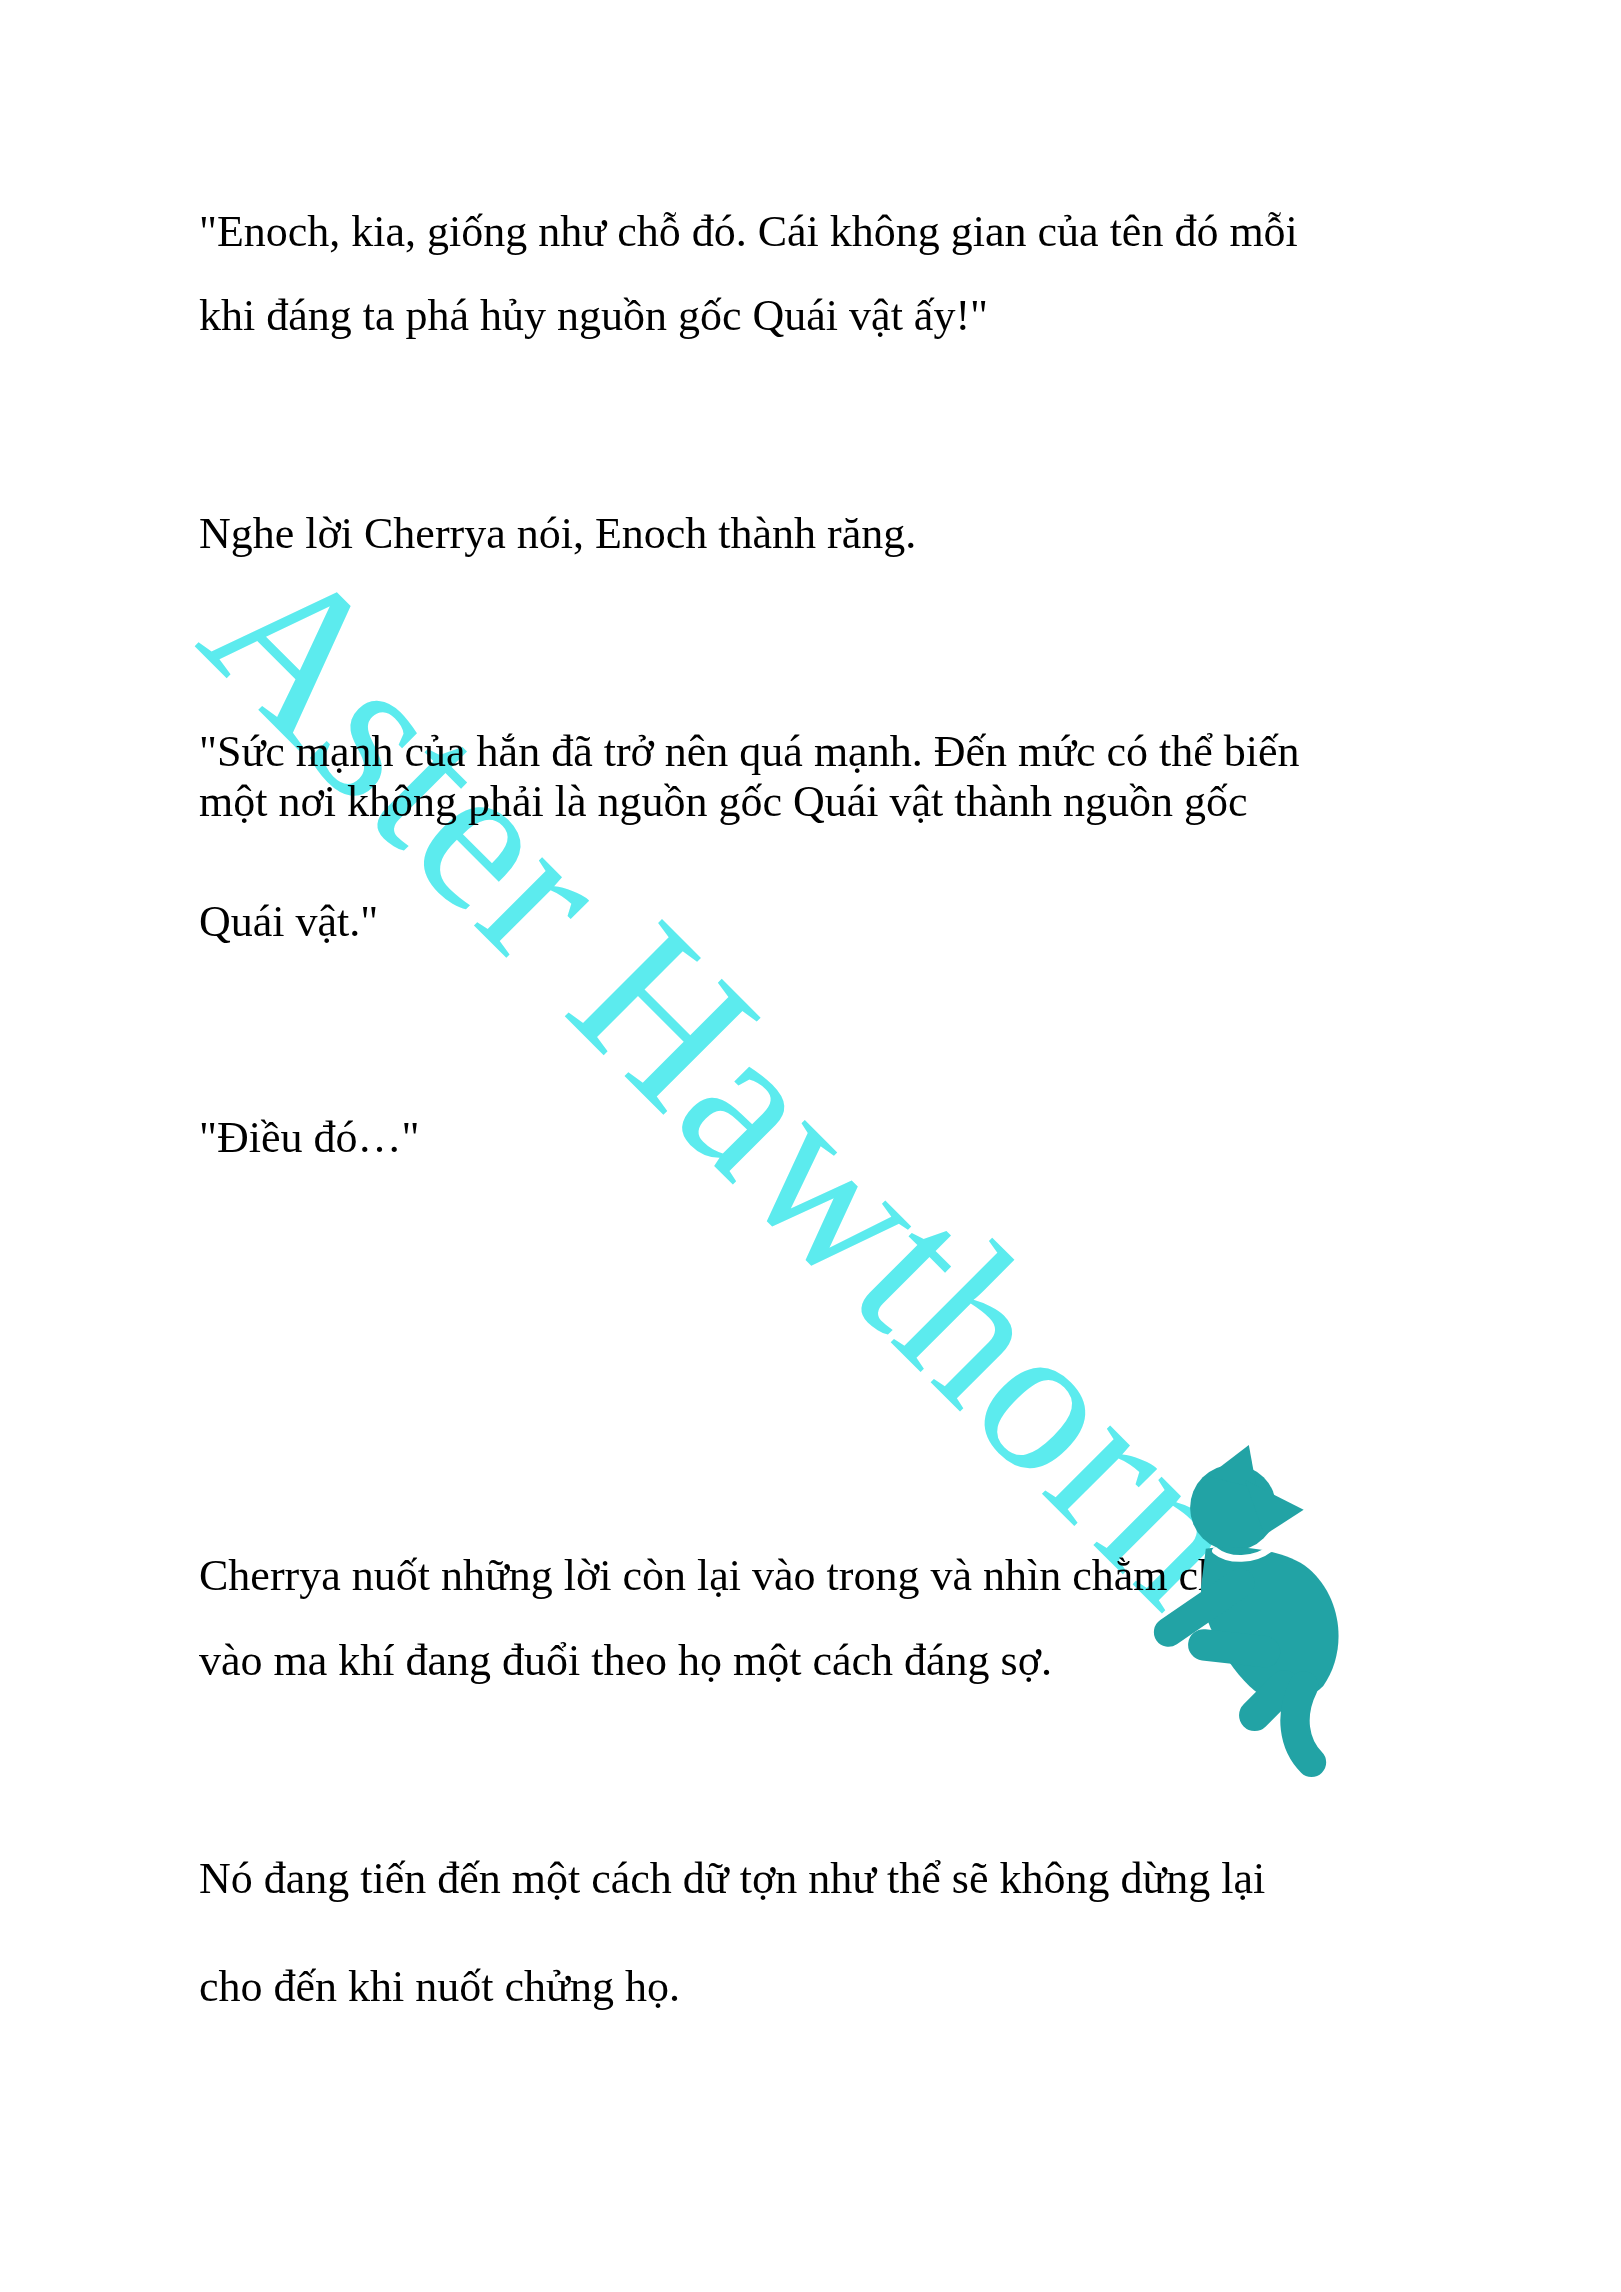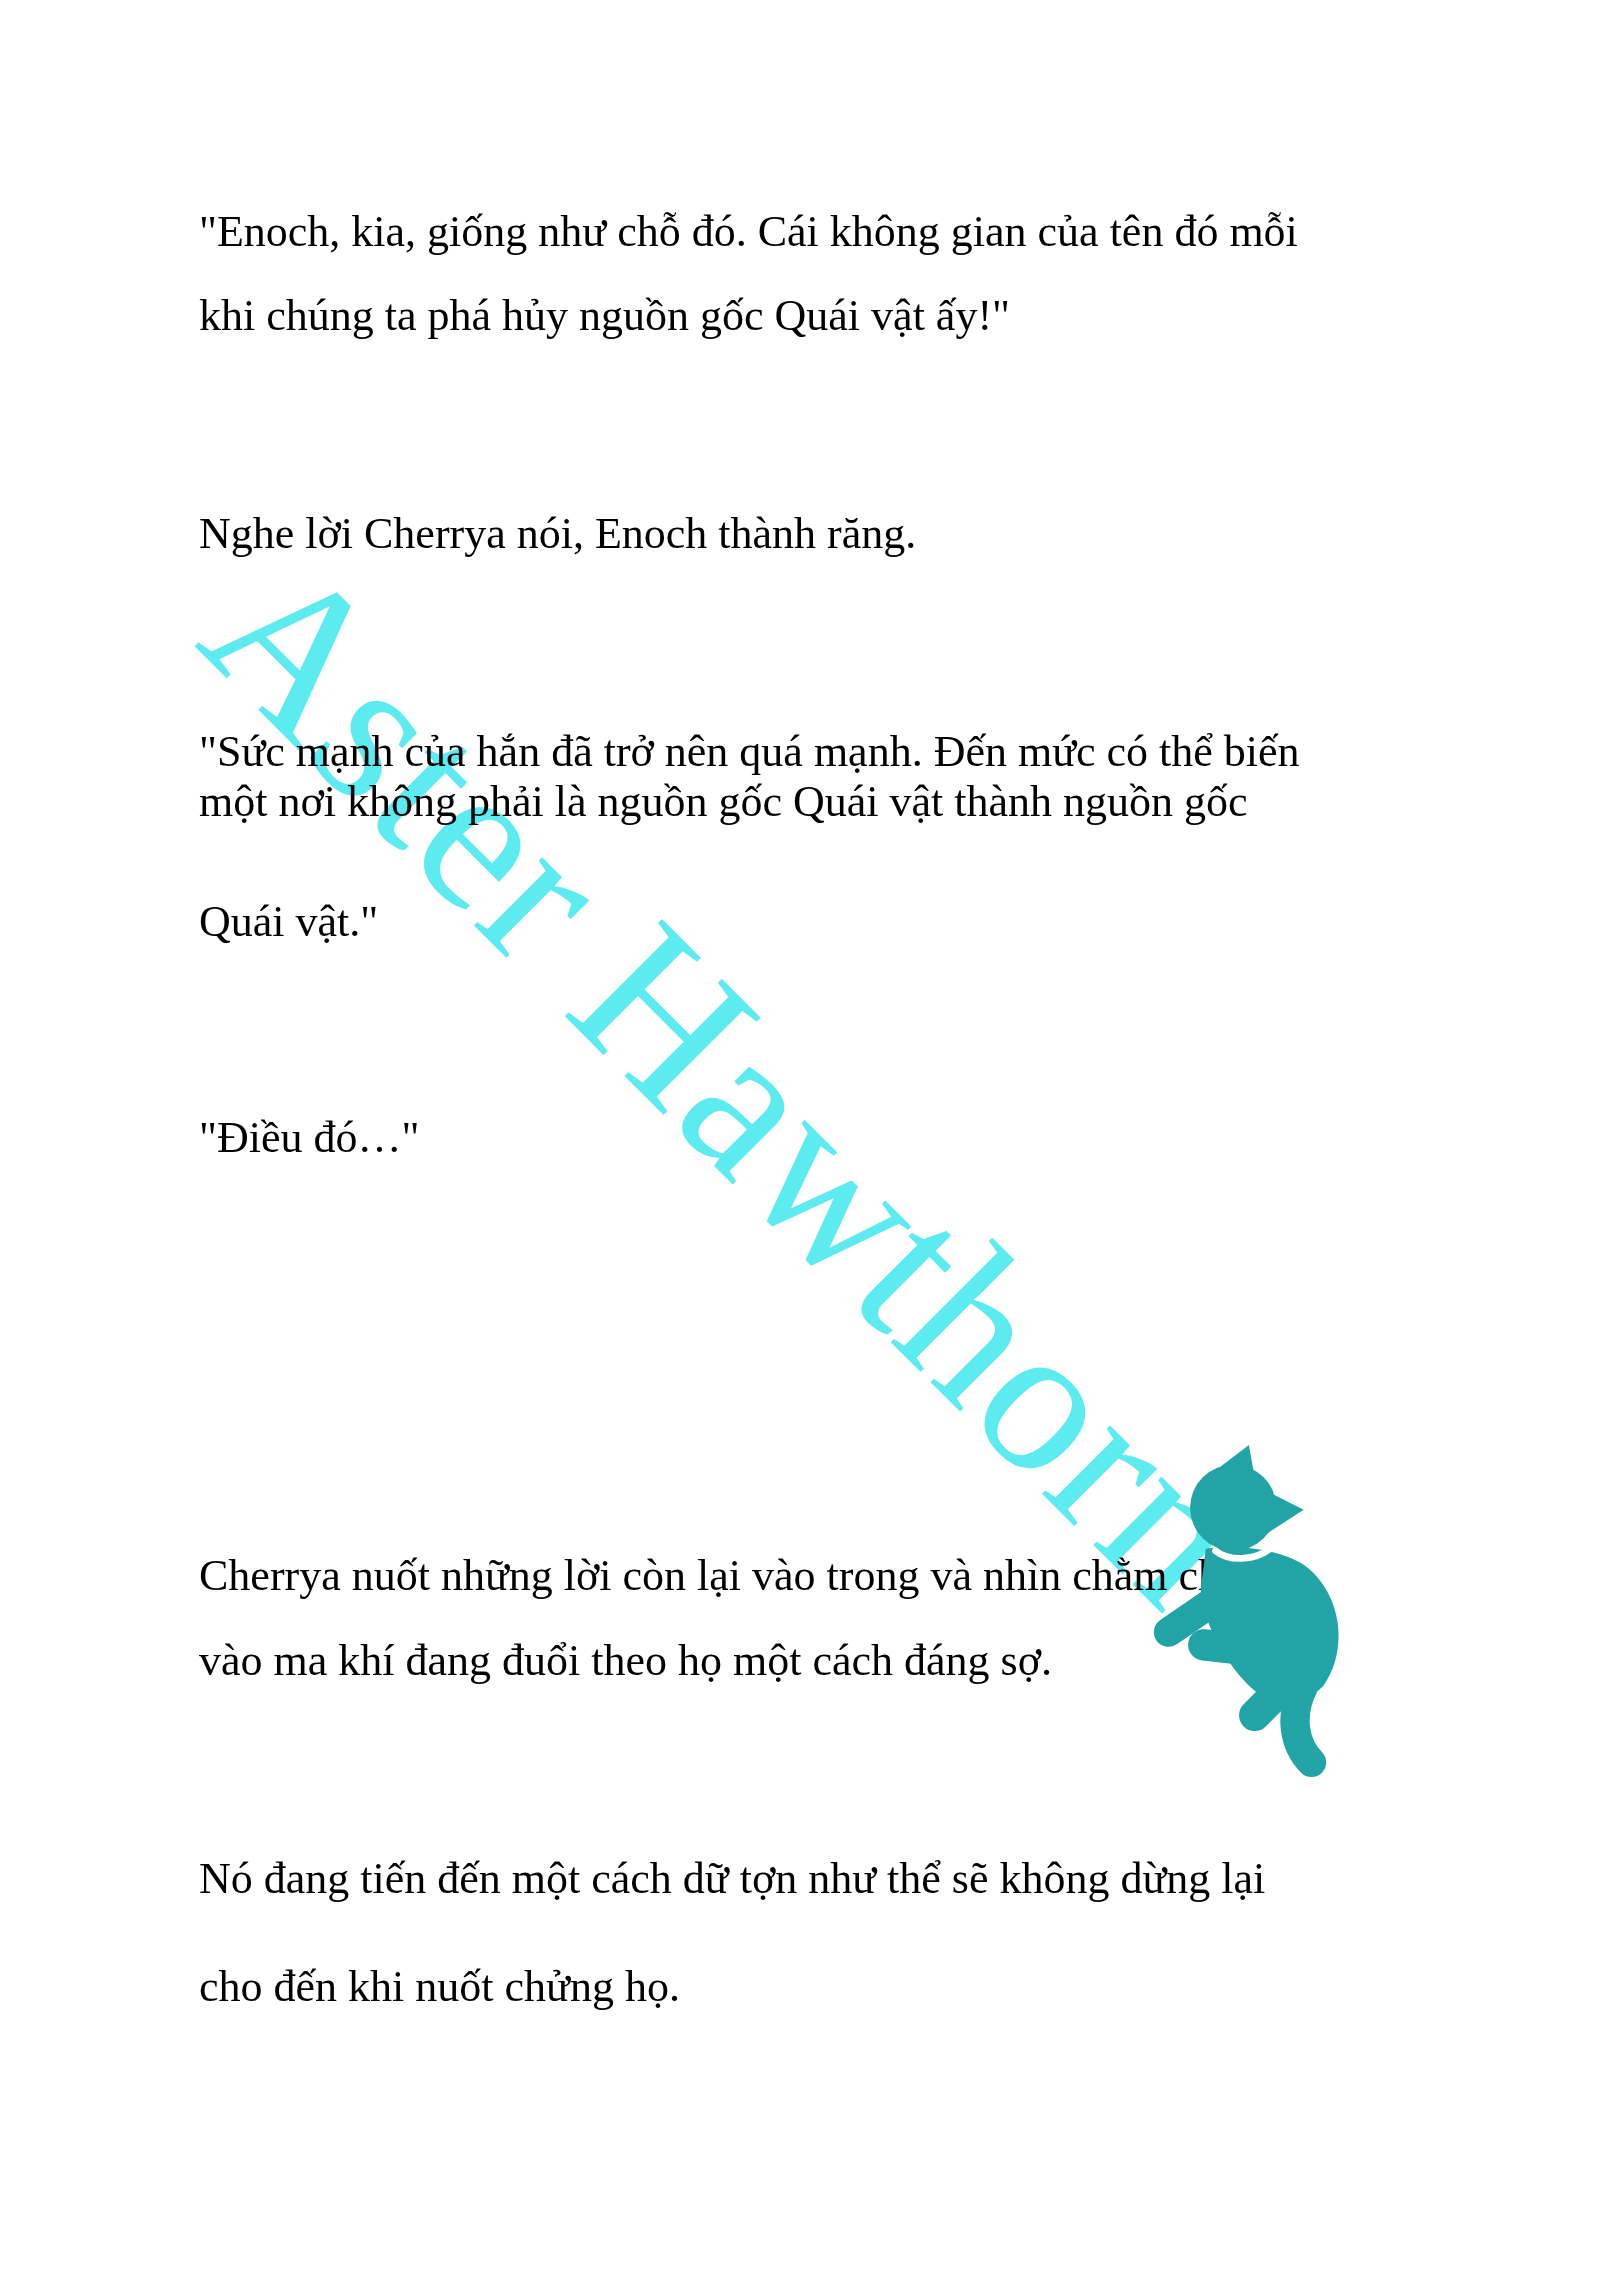--- a/index.html
+++ b/index.html
@@ -31,21 +31,21 @@
   .cat { position: absolute; left: 1147px; top: 1441px; width: 235px; height: 343px; z-index: 3; }
 </style>
 </head>
 <body>
 
 <div class="page">
 
   <div class="watermark" style="color:#5CEBEE;">Aster Hawthorn</div>
 
   <div class="line" style="top:210px;">"Enoch, kia, giống như chỗ đó. Cái không gian của tên đó mỗi</div>
-  <div class="line" style="top:294px;">khi chúng ta phá hủy nguồn gốc Quái vật ấy!"</div>
+  <div class="line" style="top:294px;">khi đáng ta phá hủy nguồn gốc Quái vật ấy!"</div>
 
   <div class="line" style="top:512px;">Nghe lời Cherrya nói, Enoch thành răng.</div>
 
   <div class="line" style="top:730px;">"Sức mạnh của hắn đã trở nên quá mạnh. Đến mức có thể biến</div>
   <div class="line" style="top:780px;">một nơi không phải là nguồn gốc Quái vật thành nguồn gốc</div>
   <div class="line" style="top:900px;">Quái vật."</div>
 
   <div class="line" style="top:1116px;">"Điều đó…"</div>
 
 

